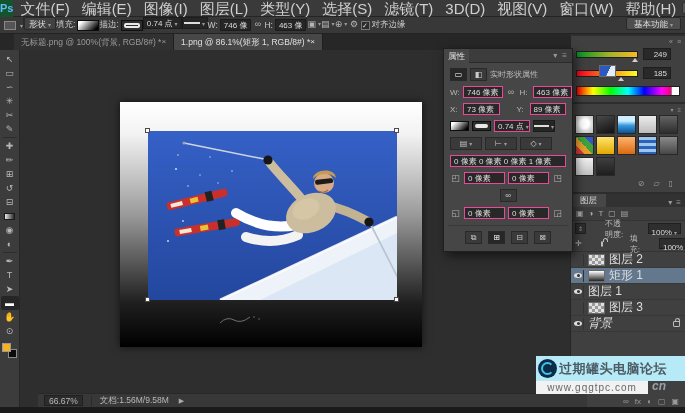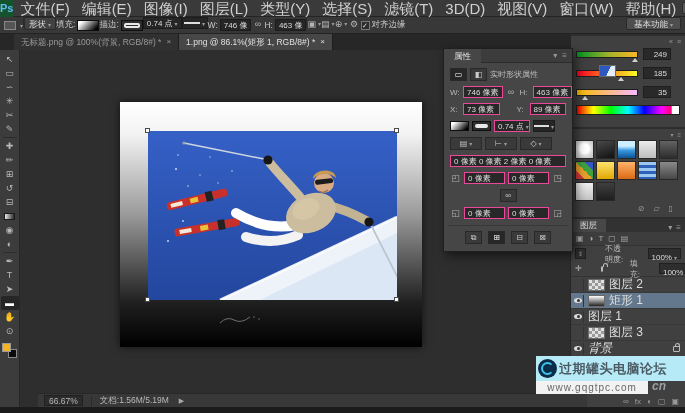--- a/index.html
+++ b/index.html
@@ -25,21 +25,21 @@
 .swatch-stroke{width:22px;height:11px;border:1px solid #0e0e0e;background:#2e2e2e;position:relative}
 .swatch-stroke::after{content:"";position:absolute;inset:2px;border:2px solid #e8e8e8;border-radius:2px}
 .linepv{width:26px;height:12px;background:#262626;border:1px solid #1c1c1c;display:flex;align-items:center;justify-content:center}
 .linepv i{display:block;width:16px;height:2px;background:#ddd}
 .iconbtn{min-width:13px;height:13px;display:flex;align-items:center;justify-content:center;color:#b5b5b5;font-size:9px}
 .cb{width:9px;height:9px;background:#2c2c2c;border:1px solid #777;color:#ddd;font-size:7px;line-height:8px;text-align:center}
 .wsbtn{margin-left:auto;background:#4e4e4e;border:1px solid #2a2a2a;height:13px;line-height:12px;padding:0 7px;border-radius:2px;color:#ddd}
 
 
 .tabbar{position:absolute;top:34px;left:0;right:115px;height:16px;background:#272727;display:flex;align-items:flex-end;padding-left:14px;z-index:3}
-.tab{height:16px;line-height:16px;padding:0 7px;font-size:8.5px;background:#313131;color:#9a9a9a;border-right:1px solid #1e1e1e;white-space:nowrap;display:flex;align-items:flex-start;gap:5px}
+.tab{height:16px;line-height:16px;padding:0 7px;font-size:8.5px;background:#313131;color:#9a9a9a;border-right:1px solid #1e1e1e;white-space:nowrap;display:flex;align-items:flex-start;}
 .tab.active{background:#474747;color:#e0e0e0}
 .tab .x{font-size:8px}
 
 
 .toolbar{position:absolute;top:50px;left:0;width:20px;bottom:6px;background:#3c3c3c;border-right:1px solid #272727;display:flex;flex-direction:column;align-items:center;padding-top:2px;z-index:3}
 .tool{width:18px;height:14px;display:flex;align-items:center;justify-content:center;font-size:9px;color:#b8b8b8;flex:0 0 auto}
 .tool.selected{background:#262626;color:#fff;border-radius:2px}
 .tsep{width:14px;height:1px;background:#2c2c2c;margin:1px 0;flex:0 0 auto}
 .gradbox{width:11px;height:7px;background:linear-gradient(90deg,#e8e8e8,#2a2a2a);border:1px solid #1a1a1a}
 .fgbg{position:relative;width:15px;height:15px;margin-top:5px;flex:0 0 auto}
@@ -58,21 +58,21 @@
 .statusbar{position:absolute;left:38px;bottom:6px;width:549px;height:14px;background:#383838;border-top:1px solid #282828;display:flex;align-items:center;font-size:8.5px;color:#b8b8b8;z-index:3}
 .zoomfield{background:#2c2c2c;border:1px solid #202020;height:11px;line-height:10px;padding:0 4px;margin-left:6px}
 .sb-div{width:1px;height:10px;background:#2a2a2a;margin:0 8px}
 .sb-arrow{margin-left:10px;font-size:7px;color:#aaa}
 .bottomstrip{position:absolute;left:0;right:0;bottom:0;height:6px;background:#1b1b1b;z-index:5}
 
 
 .dock{position:absolute;top:36px;right:0;width:115px;bottom:6px;background:#404040;border-left:1px solid #262626;z-index:3}
 .dock-head{height:10px;display:flex;justify-content:flex-end;align-items:center;gap:4px;padding:0 4px;color:#9a9a9a;font-size:7px}
 .sect-head{display:flex;justify-content:flex-end;gap:4px;color:#8f8f8f;font-size:6px;height:7px;align-items:center}
-.colorpanel{padding:2px 5px 12px;border-bottom:2px solid #2d2d2d}
+.colorpanel{padding:2px 5px 6px;border-bottom:2px solid #2d2d2d}
 .crow{display:flex;align-items:center;gap:5px;margin-bottom:7px}
 .cbar{position:relative;width:62px;height:7px;border:1px solid #1f1f1f}
 .cbar .h{position:absolute;top:6px;width:0;height:0;border-left:3px solid transparent;border-right:3px solid transparent;border-bottom:4px solid #d0d0d0;transform:translateX(-3px)}
 .cbar-r{background:linear-gradient(90deg,#009623,#a7b22b 55%,#f9b923)}
 .cbar-g{background:linear-gradient(90deg,#f90023,#f9ff23)}
 .cbar-b{background:linear-gradient(90deg,#f9b900,#f9b9ff)}
 .cval{width:28px;height:12px;background:#292929;border:1px solid #1e1e1e;color:#ddd;font-size:8px;text-align:right;padding:0 3px;line-height:11px}
 .spectrum{height:10px;border:1px solid #1f1f1f;background:linear-gradient(90deg,#f00,#ff0 16%,#0f0 33%,#0ff 50%,#00f 66%,#f0f 83%,#f00);position:relative}
 .spectrum .white{position:absolute;right:0;top:0;width:8px;height:100%;background:#fff;border-left:1px solid #888}
 .stylespanel{padding:2px 4px 3px;border-bottom:2px solid #2d2d2d}
@@ -112,21 +112,21 @@
 .checker{background-image:linear-gradient(45deg,#9a9a9a 25%,transparent 25%,transparent 75%,#9a9a9a 75%),linear-gradient(45deg,#9a9a9a 25%,transparent 25%,transparent 75%,#9a9a9a 75%);background-size:6px 6px;background-position:0 0,3px 3px;background-color:#e2e2e2}
 .lthumb.grad{background:linear-gradient(#fff,#242424)}
 .lthumb.photo{background:linear-gradient(115deg,#2b59c0 55%,#e4eefb 56%)}
 .lname{font-size:12px;color:#ddd;white-space:nowrap}
 .lyr .right{margin-left:auto;margin-right:5px}
 .lfootrow{position:absolute;bottom:1px;left:0;right:0;display:flex;justify-content:flex-end;gap:6px;padding:0 6px;color:#9a9a9a;font-size:8px}
 
 
 .props{position:absolute;left:443px;top:48px;width:130px;background:#464646;border:1px solid #1f1f1f;box-shadow:3px 4px 10px rgba(0,0,0,.55);z-index:6;padding-bottom:7px}
 .ptitle{height:14px;background:#3c3c3c;display:flex;align-items:center;border-bottom:1px solid #2b2b2b}
-.ptab{padding:0 10px;font-size:8.5px;color:#e0e0e0;background:#464646;height:14px;line-height:14px}
+.ptab{padding:0 4px;font-size:8.5px;color:#e0e0e0;background:#464646;height:14px;line-height:14px}
 .picons{margin-left:auto;padding-right:5px;color:#999;font-size:8px;display:flex;gap:5px}
 .prow{display:flex;align-items:center;gap:3px;padding:0 6px;margin-top:5px;font-size:8px;color:#b8b8b8}
 .pbtn{width:17px;height:13px;background:#3a3a3a;border:1px solid #292929;display:flex;align-items:center;justify-content:center;color:#ccc;font-size:8px;flex:0 0 auto}
 .pbtn.pressed{background:#272727;color:#fff}
 .pfield{background:#282828;border:1px solid #ec4899;height:12px;line-height:11px;padding:0 3px;color:#ddd;font-size:8px;white-space:nowrap}
 .wf{width:41px}
 .plabel{width:10px;flex:0 0 auto}
 .cicon{color:#b0b0b0;font-size:9px;width:11px;text-align:center;flex:0 0 auto}
 .psep{height:1px;background:#383838;margin:6px 4px 0}
 .center{justify-content:center}
@@ -340,21 +340,21 @@
       <span class="linepv dd" style="width:22px">
           <i></i>
         </span>
     </div>
     <div class="prow">
       <span class="pbtn dd" style="width:32px">▤</span>
       <span class="pbtn dd" style="width:32px">⊢</span>
       <span class="pbtn dd" style="width:32px">◇</span>
     </div>
     <div class="prow">
-      <span class="pfield" style="width:116px">0 像素 0 像素 2 像素 0 像素</span>
+      <span class="pfield" style="width:116px">0 像素 0 像素 0 像素 1 像素</span>
     </div>
     <div class="prow">
       <span class="cicon">◰</span>
       <span class="pfield wf">0 像素</span>
       <span class="pfield wf">0 像素</span>
       <span class="cicon">◳</span>
     </div>
     <div class="prow center">
       <span class="pbtn">∞</span>
     </div>
@@ -384,26 +384,20 @@
         <span class="cbar cbar-r">
             <span class="h" style="left:97%"></span>
           </span>
         <span class="cval">249</span>
       </div>
       <div class="crow">
         <span class="cbar cbar-g">
             <span class="h" style="left:73%"></span>
           </span>
         <span class="cval">185</span>
-      </div>
-      <div class="crow">
-        <span class="cbar cbar-b">
-            <span class="h" style="left:14%"></span>
-          </span>
-        <span class="cval">35</span>
       </div>
       <div class="spectrum">
           <span class="white"></span>
         </div>
     </div>
 
     <div class="stylespanel">
       <div class="sect-head">
         <span>▾</span>
         <span>≡</span>
@@ -496,21 +490,21 @@
       <span>fx</span>
       <span>◐</span>
       <span>▢</span>
       <span>▣</span>
     </div>
   </div>
 
   <div class="statusbar">
     <span class="zoomfield">66.67%</span>
     <span class="sb-div"></span>
-    <span>文档:1.56M/5.19M</span>
+    <span>文档:1.56M/9.58M</span>
     <span class="sb-arrow">▶</span>
   </div>
   <div class="bottomstrip"></div>
 
   <div style="position:absolute;left:536px;top:356px;width:149px;height:25px;background:#b5eaf6;display:flex;align-items:center;z-index:9">
     <span style="width:19px;height:19px;border-radius:50%;background:#0c2d4a;margin:0 2px;position:relative;flex:0 0 auto">
       <span style="position:absolute;inset:3px;border:2.5px solid #3ec3ea;border-right-color:transparent;border-radius:50%"></span>
     </span>
     <span style="font-size:13px;font-weight:bold;color:#4c5a63;letter-spacing:0.5px;white-space:nowrap">过期罐头电脑论坛</span>
   </div>

